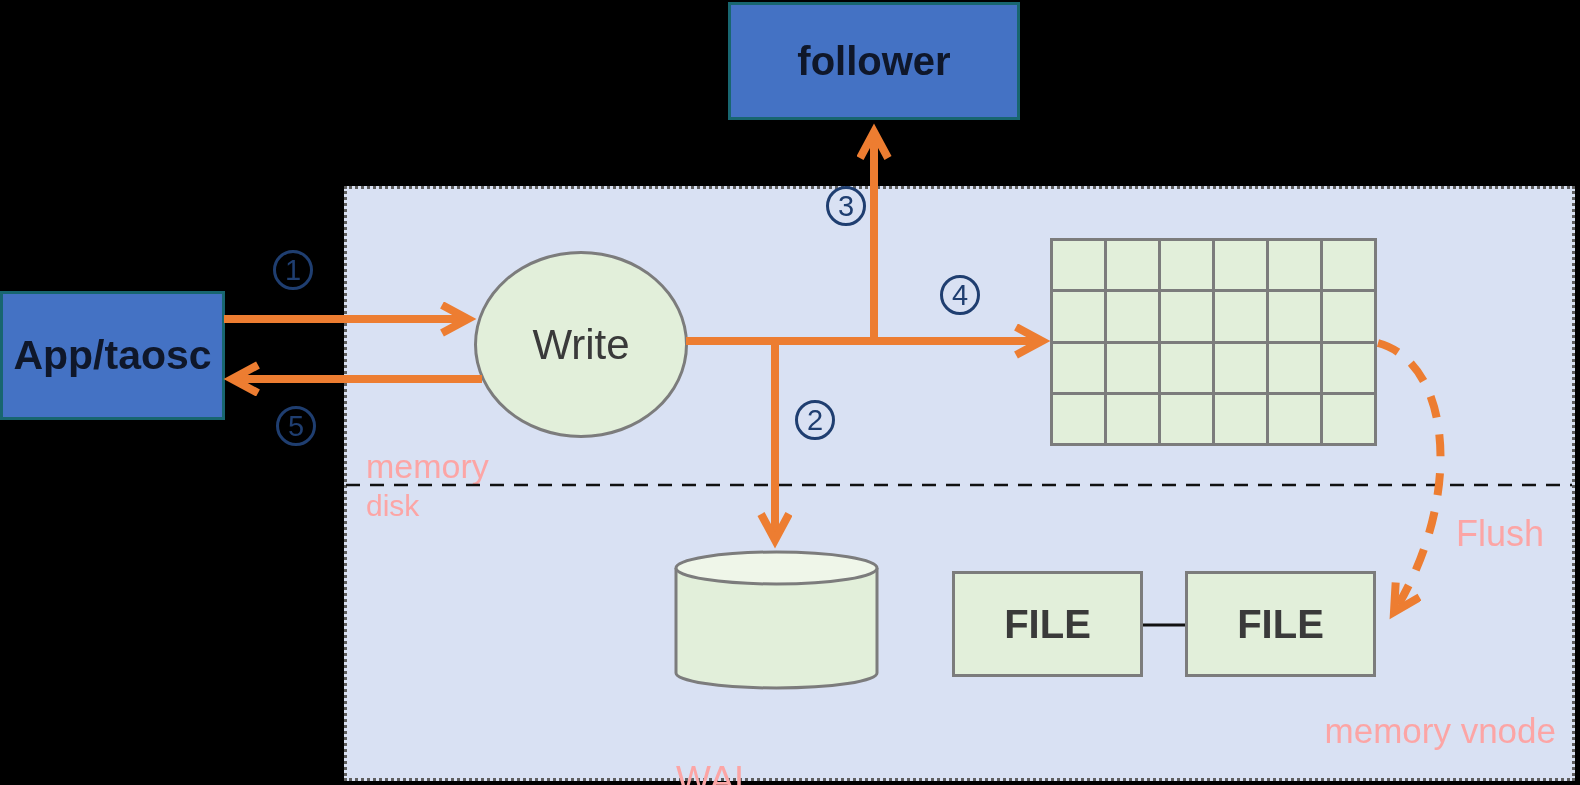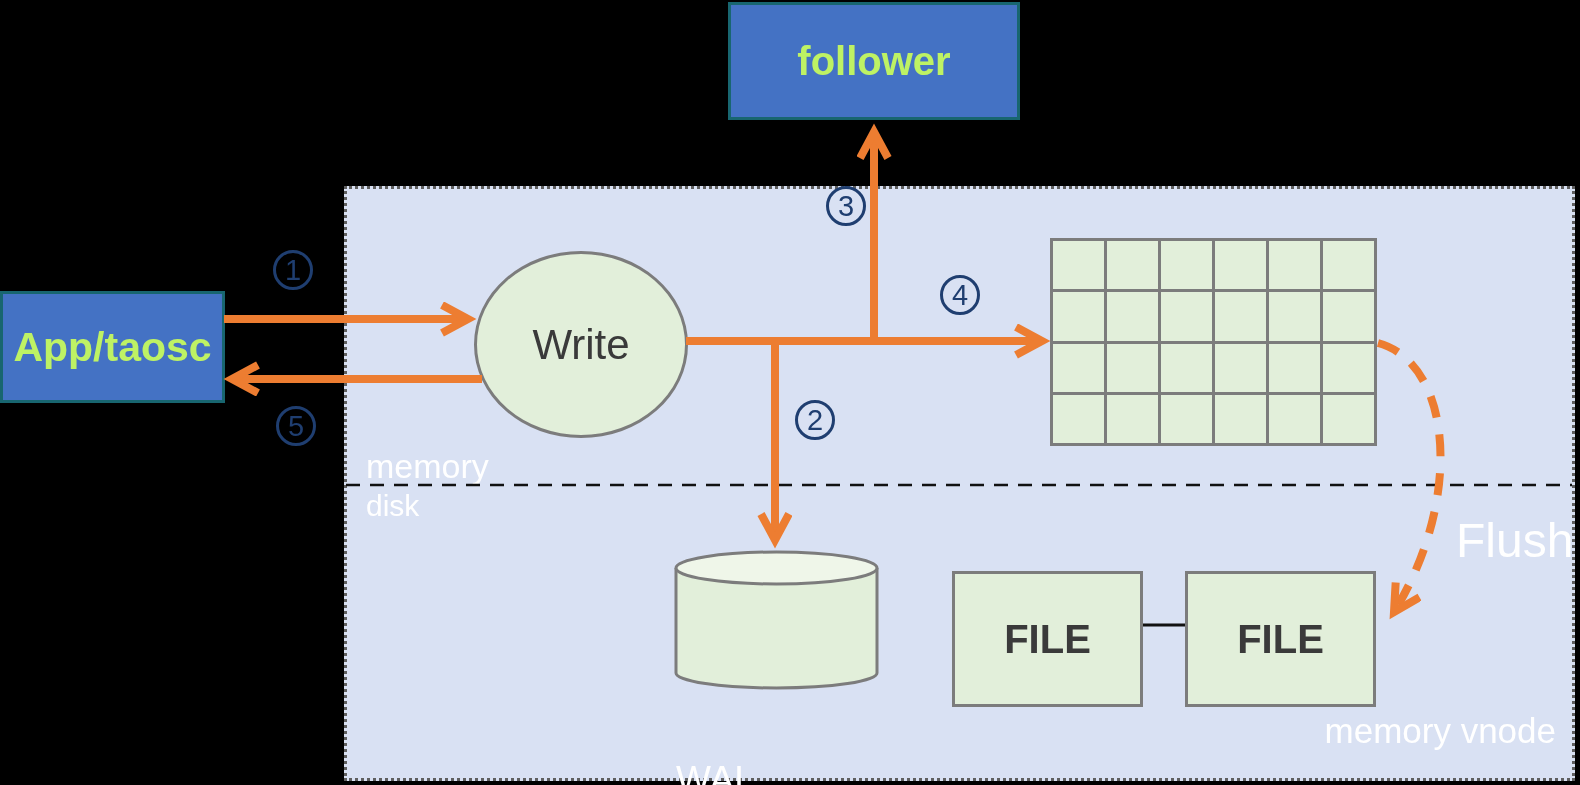--- a/index.html
+++ b/index.html
@@ -8,54 +8,54 @@
     font-family:"Liberation Sans",sans-serif;overflow:hidden;
   }
   
   .panel{
     position:absolute;left:344px;top:186px;width:1231px;height:595px;
     background:#D9E1F3;border:3px dotted #5f5f5f;box-sizing:border-box;
   }
   
   .blue-box{
     position:absolute;background:#4472C4;border:3px solid #186670;
-    box-sizing:border-box;color:#bef264;font-weight:bold;text-align:center;
+    box-sizing:border-box;color:#0f172a;font-weight:bold;text-align:center;
     display:flex;flex-direction:column;align-items:center;justify-content:center;
   }
   #follower-box{left:728px;top:2px;width:292px;height:118px;font-size:40px;line-height:47px;}
-  #app-box{left:0px;top:291px;width:225px;height:112px;font-size:41px;}
+  #app-box{left:0px;top:291px;width:225px;height:129px;font-size:41px;}
   
   .ellipse{
     position:absolute;left:474px;top:251px;width:214px;height:187px;
     background:#E2EFDA;border:3px solid #7C7C7C;border-radius:50%;
     box-sizing:border-box;display:flex;align-items:center;justify-content:center;
     font-size:42px;font-weight:normal;color:#3A3A3A;
   }
   
   .grid-box{
     position:absolute;left:1050px;top:238px;width:327px;height:208px;
     background:#7C7C7C;box-sizing:border-box;padding:3px;
     display:grid;grid-template-columns:repeat(6,1fr);grid-template-rows:repeat(4,1fr);gap:3px;
   }
   .cell{background:#E2EFDA;}
   
   .file-box{
-    position:absolute;width:191px;height:136px;background:#E2EFDA;
+    position:absolute;width:191px;height:106px;background:#E2EFDA;
     border:3px solid #7C7C7C;box-sizing:border-box;
     display:flex;align-items:center;justify-content:center;
     font-size:40px;font-weight:bold;color:#3A3A3A;
   }
   #file-left{left:952px;top:571px;}
   #file-right{left:1185px;top:571px;}
   
-  .lbl{position:absolute;color:#ffffff;}
+  .lbl{position:absolute;color:#fca5a5;}
   #memory-label{left:366px;top:447px;font-size:34px;}
   #disk-label{left:366px;top:489px;font-size:30px;}
   #wal-label{left:676px;top:711px;width:204px;text-align:left;font-size:37px;margin-top:48px;}
-  #flush-label{left:1456px;top:513px;font-size:48px;}
+  #flush-label{left:1456px;top:513px;font-size:36px;}
   #leader-label{right:24px;top:711px;font-size:35px;}
   
   .step{
     position:absolute;width:40px;height:40px;border:3px solid #1F3E70;border-radius:50%;
     box-sizing:border-box;color:#1F3E70;font-size:29px;
     display:flex;align-items:center;justify-content:center;background:transparent;
   }
   #step1{left:273px;top:250px;}
   #step2{left:795px;top:400px;}
   #step3{left:826px;top:186px;}

